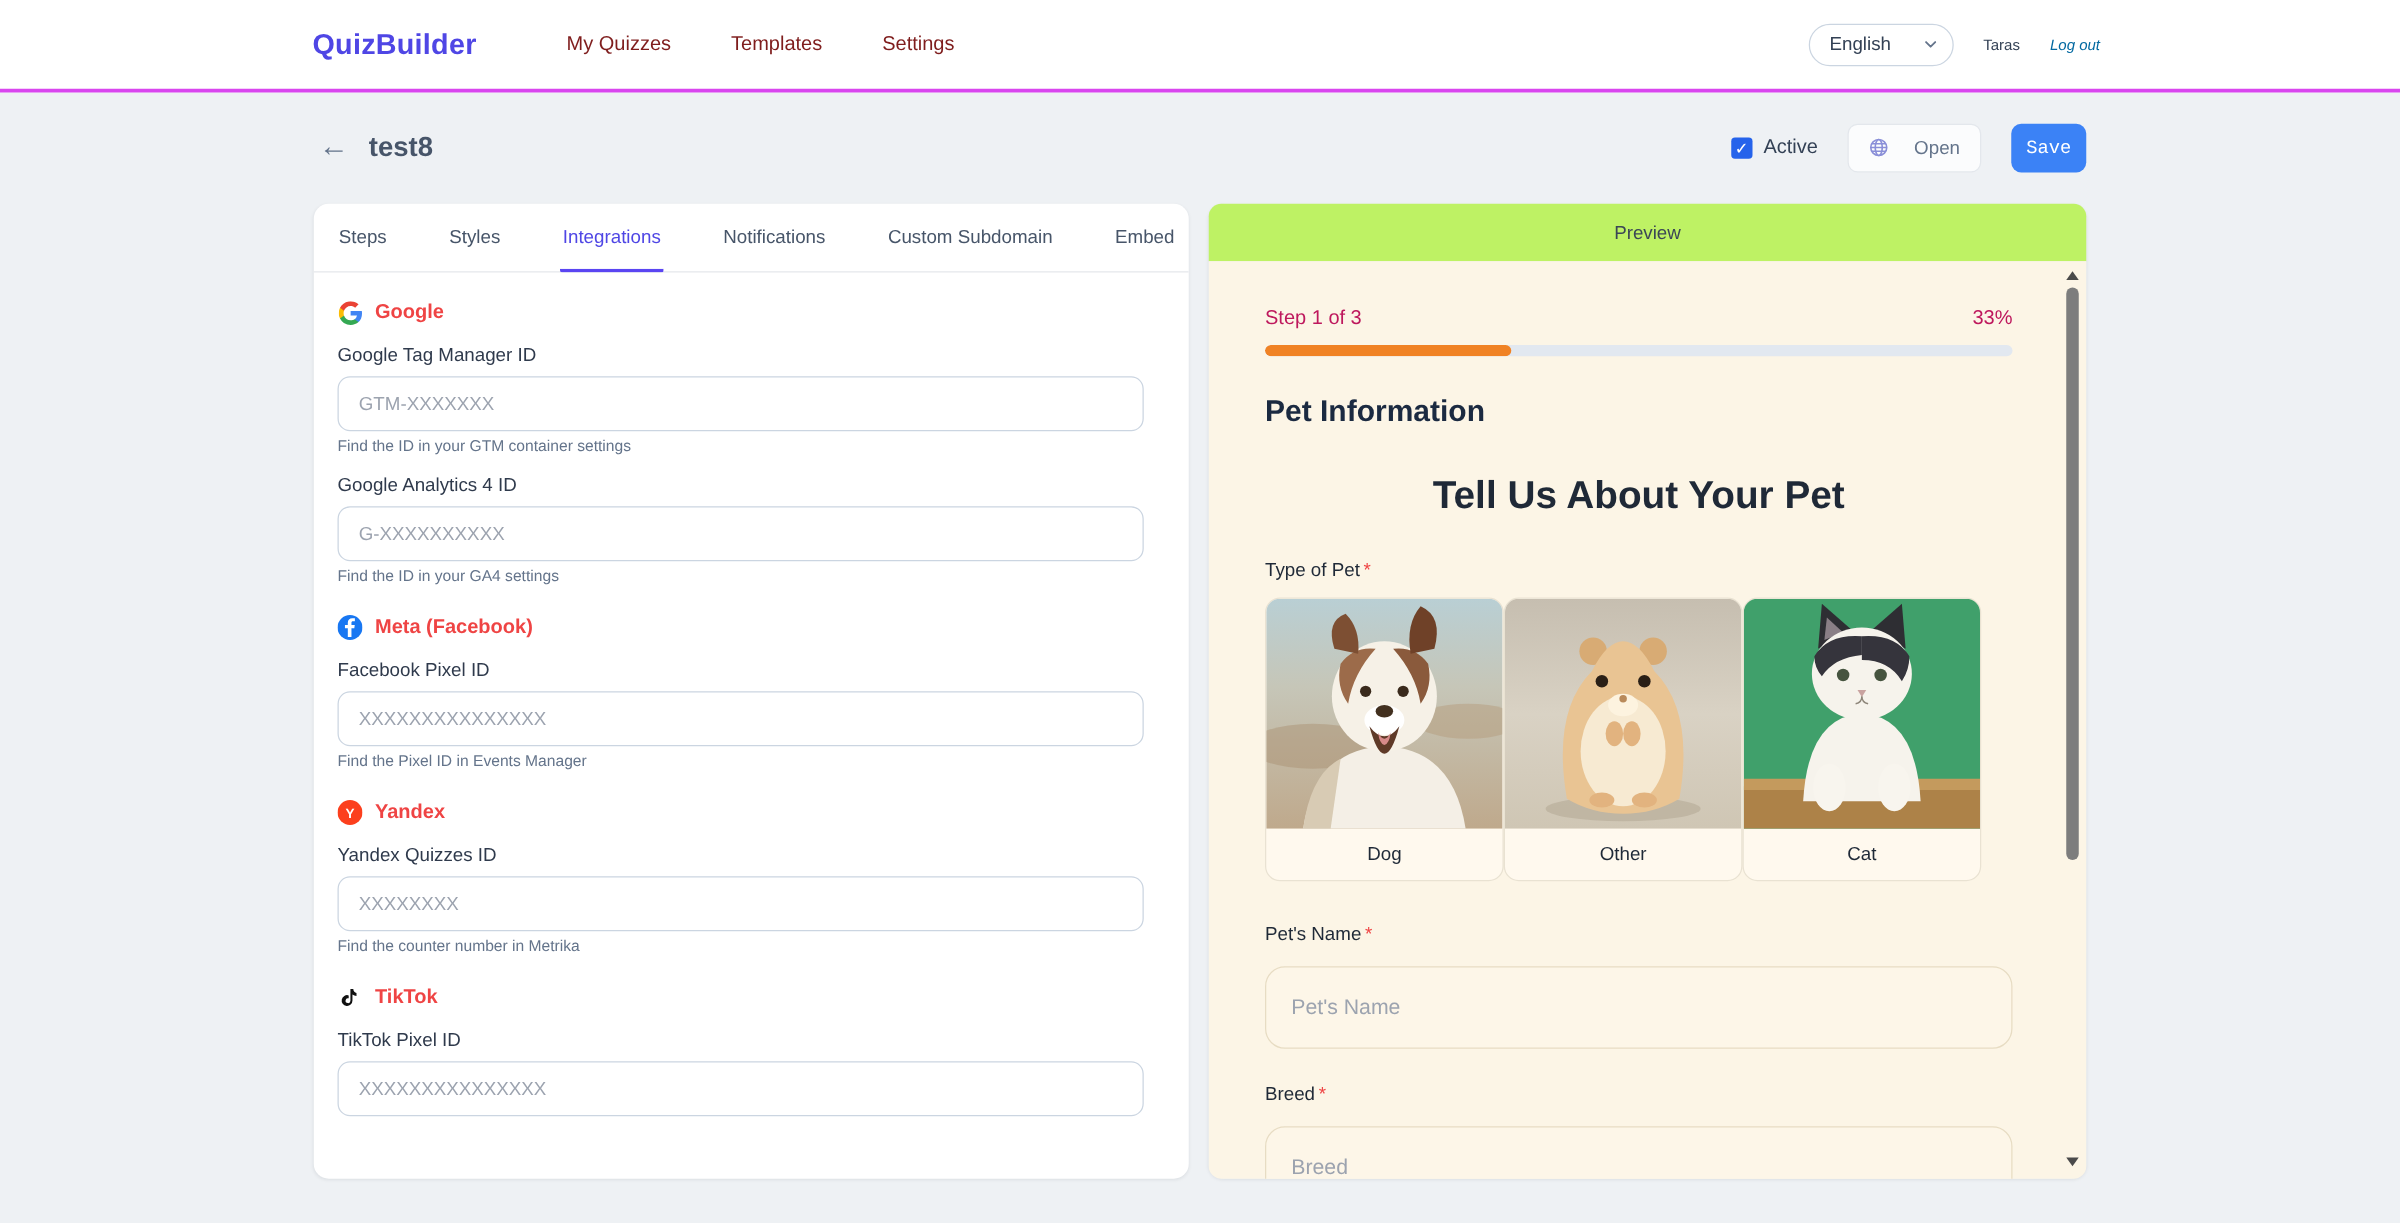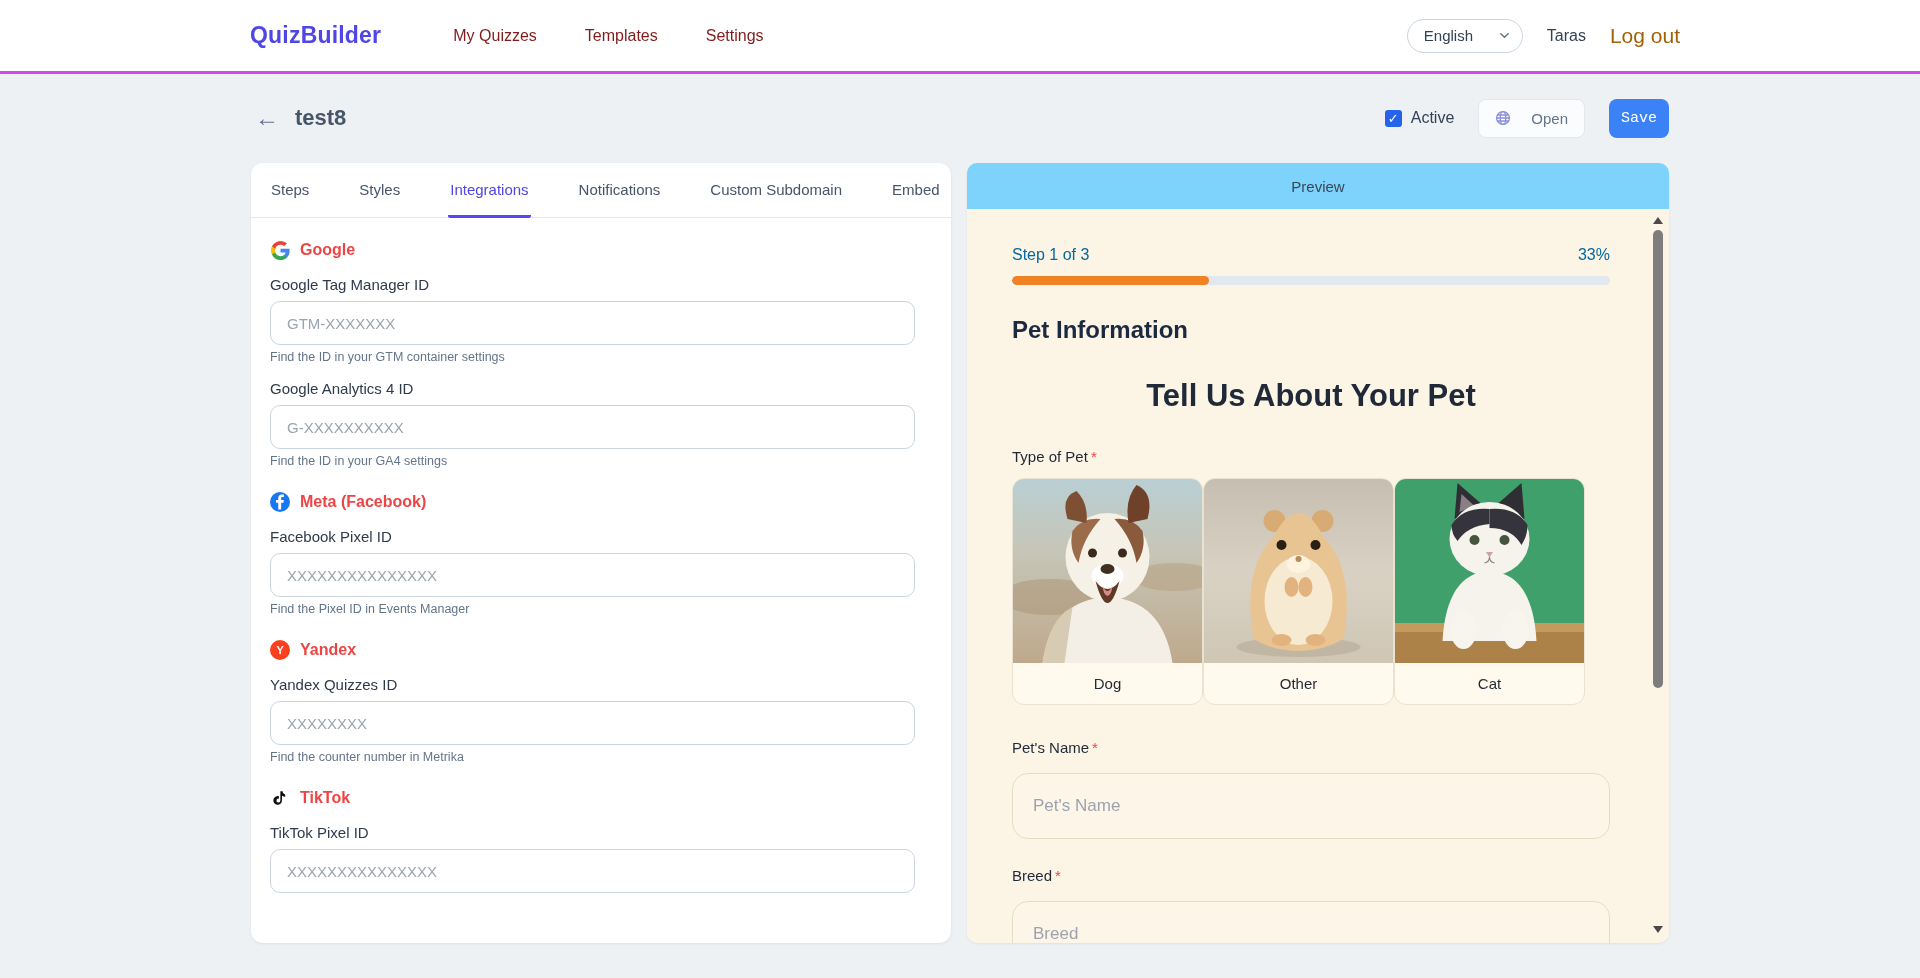--- a/index.html
+++ b/index.html
@@ -9,22 +9,22 @@
   
   .navbar { position:absolute; top:0; left:0; width:1920px; height:74px; background:#fff;
             border-bottom:3px solid #d946ef; display:flex; align-items:center; }
   .brand { margin-left:250px; font-size:23px; font-weight:bold; color:#4F46E5; letter-spacing:.2px; cursor:pointer; }
   .nav-links { display:flex; gap:48px; margin-left:72px; }
   .nav-link { font-size:16px; color:#7f1d1d; cursor:pointer; }
   .nav-right { margin-left:auto; margin-right:240px; display:flex; align-items:center; gap:24px; }
   .lang-select { width:116px; height:34px; border:1px solid #CBD5E1; border-radius:17px; background:#fff;
                  display:flex; align-items:center; justify-content:space-between; padding:0 12px 0 16px;
                  font-size:15px; color:#334155; cursor:pointer; }
-  .nav-user { font-size:16px; color:#334155; }
-  .nav-logout { font-size:21px; color:#a16207; cursor:pointer; }
+  .nav-user { font-size:12px; color:#334155; }
+  .nav-logout { font-size:12px; color:#0369a1; cursor:pointer;font-style:italic; }
 
   
   .page-header { position:absolute; top:74px; left:0; width:1920px; height:88px;
                  display:flex; align-items:center; }
   .back-arrow { margin-left:255px; font-size:24px; color:#64748B; cursor:pointer; line-height:1; }
   .quiz-title { margin-left:16px; font-size:22px; font-weight:bold; color:#475569; }
   .header-actions { margin-left:auto; margin-right:251px; display:flex; align-items:center; gap:24px; }
   .active-wrap { display:flex; align-items:center; gap:9px; cursor:pointer; }
   .checkbox { width:17px; height:17px; background:#2563EB; border-radius:3px; color:#fff;
               font-size:13px; display:flex; align-items:center; justify-content:center; }
@@ -55,25 +55,25 @@
 
   
   .sb { position:absolute; width:14px; }
   .sb-arrow { width:0; height:0; border-left:5px solid transparent; border-right:5px solid transparent; margin:0 auto; cursor:pointer; }
   .sb-arrow.up { border-bottom:7px solid #4A4A4A; margin-top:4px; }
   .sb-arrow.down { border-top:7px solid #4A4A4A; position:absolute; bottom:6px; left:2px; }
   .sb-thumb { width:10px; margin:6px auto 0; background:#8A8A8A; border-radius:5px; cursor:grab; }
 
   .panel-right { position:absolute; left:967px; top:163px; width:702px; height:780px;
                  border-radius:12px; box-shadow:0 1px 3px rgba(15,23,42,.08); }
-  .preview-header { height:46px; background:#7dd3fc; border-radius:10px 10px 0 0; display:flex;
+  .preview-header { height:46px; background:#bef264; border-radius:10px 10px 0 0; display:flex;
                     align-items:center; justify-content:center; font-size:15px; color:#3B4656; }
   .preview-body { position:relative; height:734px; background:#FCF5E6; border-radius:0 0 10px 10px; overflow:hidden; }
   .preview-inner { padding:37px 0 0 45px; width:643px; }
-  .step-row { width:598px; display:flex; justify-content:space-between; font-size:16px; color:#0369a1; }
+  .step-row { width:598px; display:flex; justify-content:space-between; font-size:16px; color:#be185d; }
   .progress-track { margin-top:12px; width:598px; height:9px; background:#E2E8F0; border-radius:5px; overflow:hidden; }
   .progress-fill { height:9px; background:#F08224; border-radius:5px; }
   .pv-section-title { margin-top:31px; font-size:24px; font-weight:bold; color:#1B2A41; }
   .pv-question { margin-top:34px; width:598px; text-align:center; font-size:31px; font-weight:bold; color:#1F2937; }
   .pv-label { margin-top:34px; font-size:15px; color:#1F2937; }
   .req { color:#EF4444; margin-left:3px; }
   .options-row { margin-top:13px; display:flex; }
   .opt-card { width:191px; border:1px solid #E9E2D2; border-radius:12px; background:#FFF9EE; overflow:hidden; cursor:pointer; }
   .opt-img { width:100%; height:184px; display:block; }
   .opt-img svg { width:100%; height:100%; display:block; }

